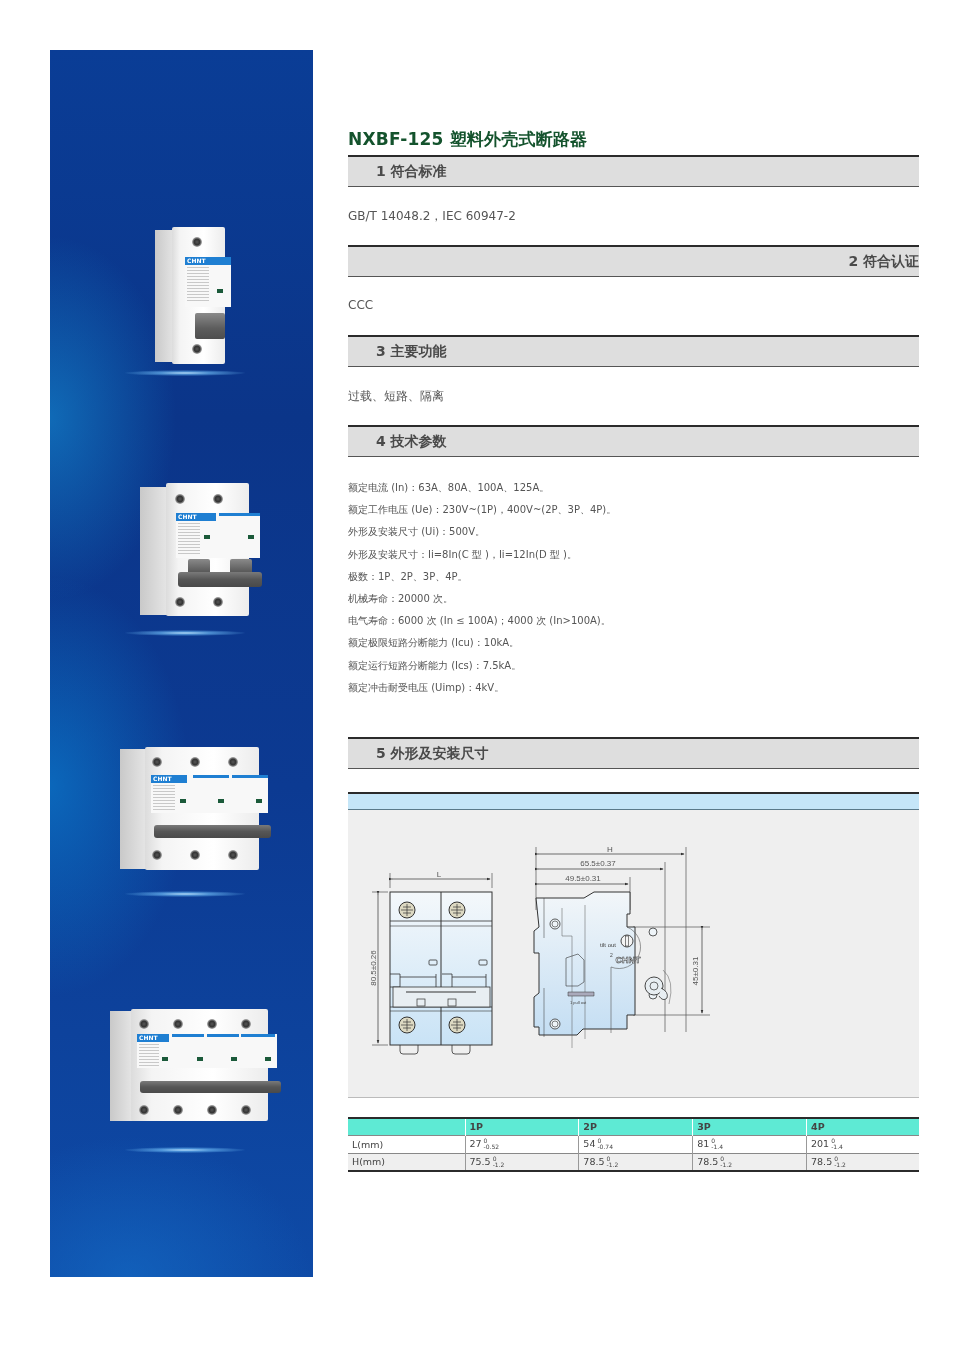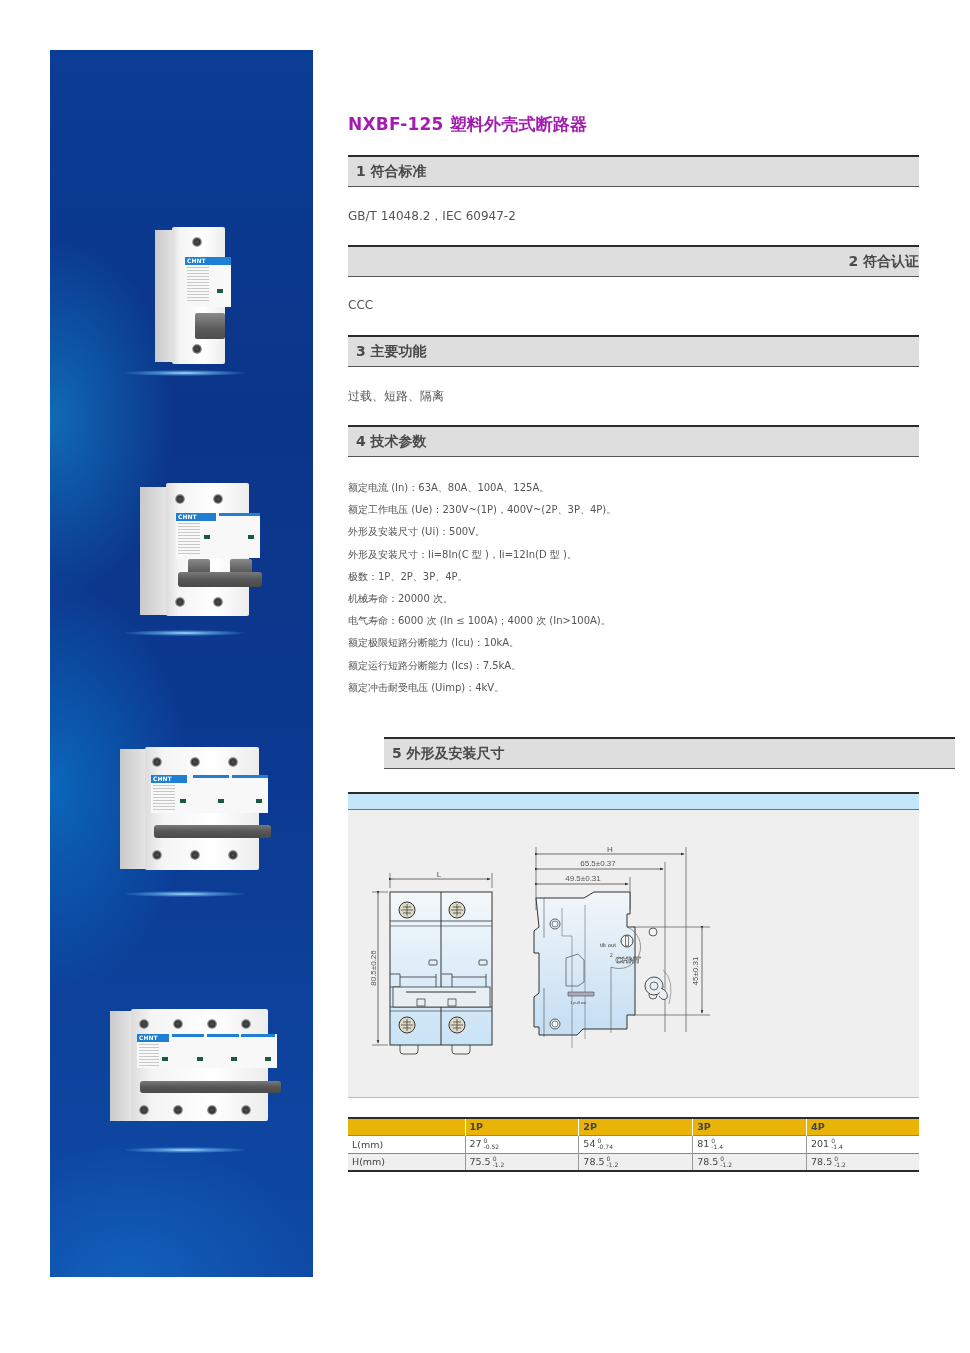--- a/index.html
+++ b/index.html
@@ -26,38 +26,38 @@
   .bk-screw { position: absolute; width: 10px; height: 10px; border-radius: 50%; background: radial-gradient(circle,#555 0%,#333 40%,#888 60%,#ddd 80%); }
   .bk-label { position: absolute; background: #f8f8f8; }
   .bk-brand { position: absolute; background: #1f7fd2; color: #fff; font-size: 6px; font-weight: bold; line-height: 8px; padding-left: 2px; font-family: "DejaVu Sans", sans-serif; }
   .bk-stripe { position: absolute; background: #1f7fd2; height: 3px; }
   .bk-lines { position: absolute; background: repeating-linear-gradient(180deg, #999 0px, #999 1px, transparent 1px, transparent 3px); opacity: .5; }
   .bk-ind { position: absolute; width: 6px; height: 4px; background: #1b5a3a; }
   .bk-handle { position: absolute; background: linear-gradient(180deg,#8a8a8a,#5c5c5c 60%,#4e4e4e); border-radius: 2px; }
   .bk-bar { position: absolute; background: linear-gradient(180deg,#7a7a7a,#565656 50%,#4a4a4a); border-radius: 3px; }
 
   
-  .title { position: absolute; left: 348px; top: 113px; font-size: 17px; font-weight: bold; color: #a21caf; letter-spacing: 0.2px; }
+  .title { position: absolute; left: 348px; top: 128px; font-size: 17px; font-weight: bold; color: #14532d; letter-spacing: 0.2px; }
   .sec-head {
     position: absolute; left: 348px; width: 571px; height: 32px;
     background: #dedede; border-top: 2px solid #2b2b2b; border-bottom: 1px solid #555;
-    font-size: 14px; font-weight: bold; color: #4a4a4a; padding-left: 8px; line-height: 29px;
+    font-size: 14px; font-weight: bold; color: #4a4a4a; padding-left: 28px; line-height: 29px;
   }
   .para { position: absolute; left: 348px; font-size: 12px; color: #555; }
   .spec-list { position: absolute; left: 348px; top: 477px; list-style: none; }
   .spec-list li { font-size: 10px; color: #555; height: 22.2px; line-height: 22px; white-space: nowrap; }
 
   
   .draw-bar { position: absolute; left: 348px; top: 792px; width: 571px; height: 18px; background: #c5e6f8; border-top: 2px solid #2b2b2b; border-bottom: 1px solid #5a7a8a; }
   .draw-area { position: absolute; left: 348px; top: 810px; width: 571px; height: 288px; background: #efefef; border-bottom: 1px solid #bbb; }
   .draw-area svg { position: absolute; left: 0; top: 0; }
 
   
   .dim-table { position: absolute; left: 348px; top: 1117px; width: 571px; border-collapse: collapse; font-size: 9.5px; color: #444; border-top: 2px solid #2b2b2b; border-bottom: 2px solid #2b2b2b; }
-  .dim-table th { background: #eab308; font-weight: bold; text-align: left; height: 17px; padding-left: 4px; border-left: 1px solid #fff; }
+  .dim-table th { background: #5eead4; font-weight: bold; text-align: left; height: 17px; padding-left: 4px; border-left: 1px solid #fff; }
   .dim-table th:first-child { border-left: none; }
   .dim-table td { height: 18px; padding-left: 4px; border-left: 1px solid #999; border-top: 1px solid #888; background: #fff; white-space: nowrap; }
   .dim-table tr.alt td { background: #efefef; }
   .dim-table td:first-child { border-left: none; }
   .dim-table col.c0 { width: 117px; }
   .tol { display: inline-flex; flex-direction: column; vertical-align: middle; font-size: 6px; line-height: 6px; margin-left: 2px; }
 </style>
 </head>
 <body>
 
@@ -160,21 +160,21 @@
   <li>外形及安装尺寸 (Ui)：500V。</li>
   <li>外形及安装尺寸：Ii=8In(C 型 )，Ii=12In(D 型 )。</li>
   <li>极数：1P、2P、3P、4P。</li>
   <li>机械寿命：20000 次。</li>
   <li>电气寿命：6000 次 (In ≤ 100A)；4000 次 (In&gt;100A)。</li>
   <li>额定极限短路分断能力 (Icu)：10kA。</li>
   <li>额定运行短路分断能力 (Ics)：7.5kA。</li>
   <li>额定冲击耐受电压 (Uimp)：4kV。</li>
 </ul>
 
-<div class="sec-head" style="top:737px;margin-left:36px;">5 外形及安装尺寸</div>
+<div class="sec-head" style="top:737px;">5 外形及安装尺寸</div>
 
 <div class="draw-bar"></div>
 <div class="draw-area">
   <svg width="571" height="288" viewBox="0 0 571 288" font-family="Liberation Sans, sans-serif">
     <defs>
       <linearGradient id="bodyg" x1="0" y1="0" x2="0" y2="1">
         <stop offset="0" stop-color="#f4f8fb"></stop>
         <stop offset="1" stop-color="#c9e3f6"></stop>
       </linearGradient>
       <linearGradient id="sideg" x1="0" y1="0" x2="0" y2="1">

